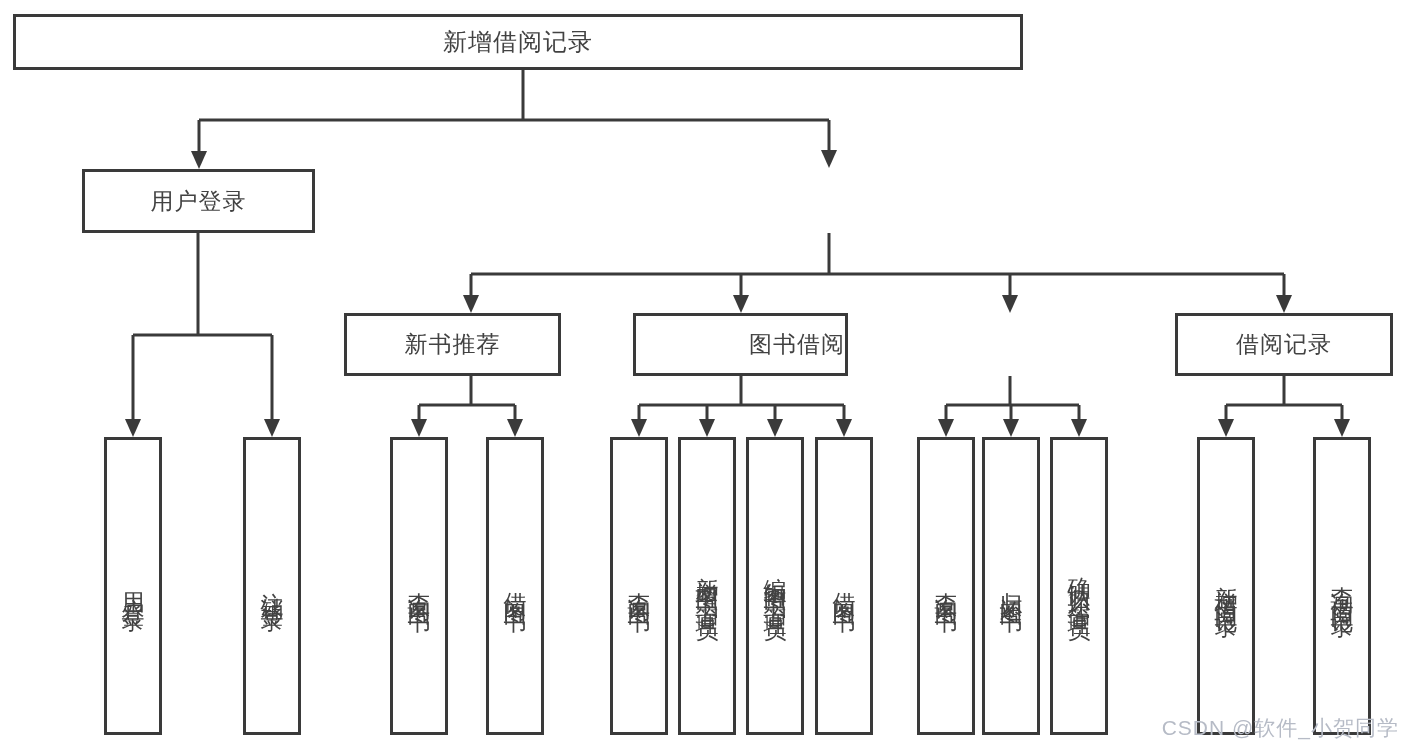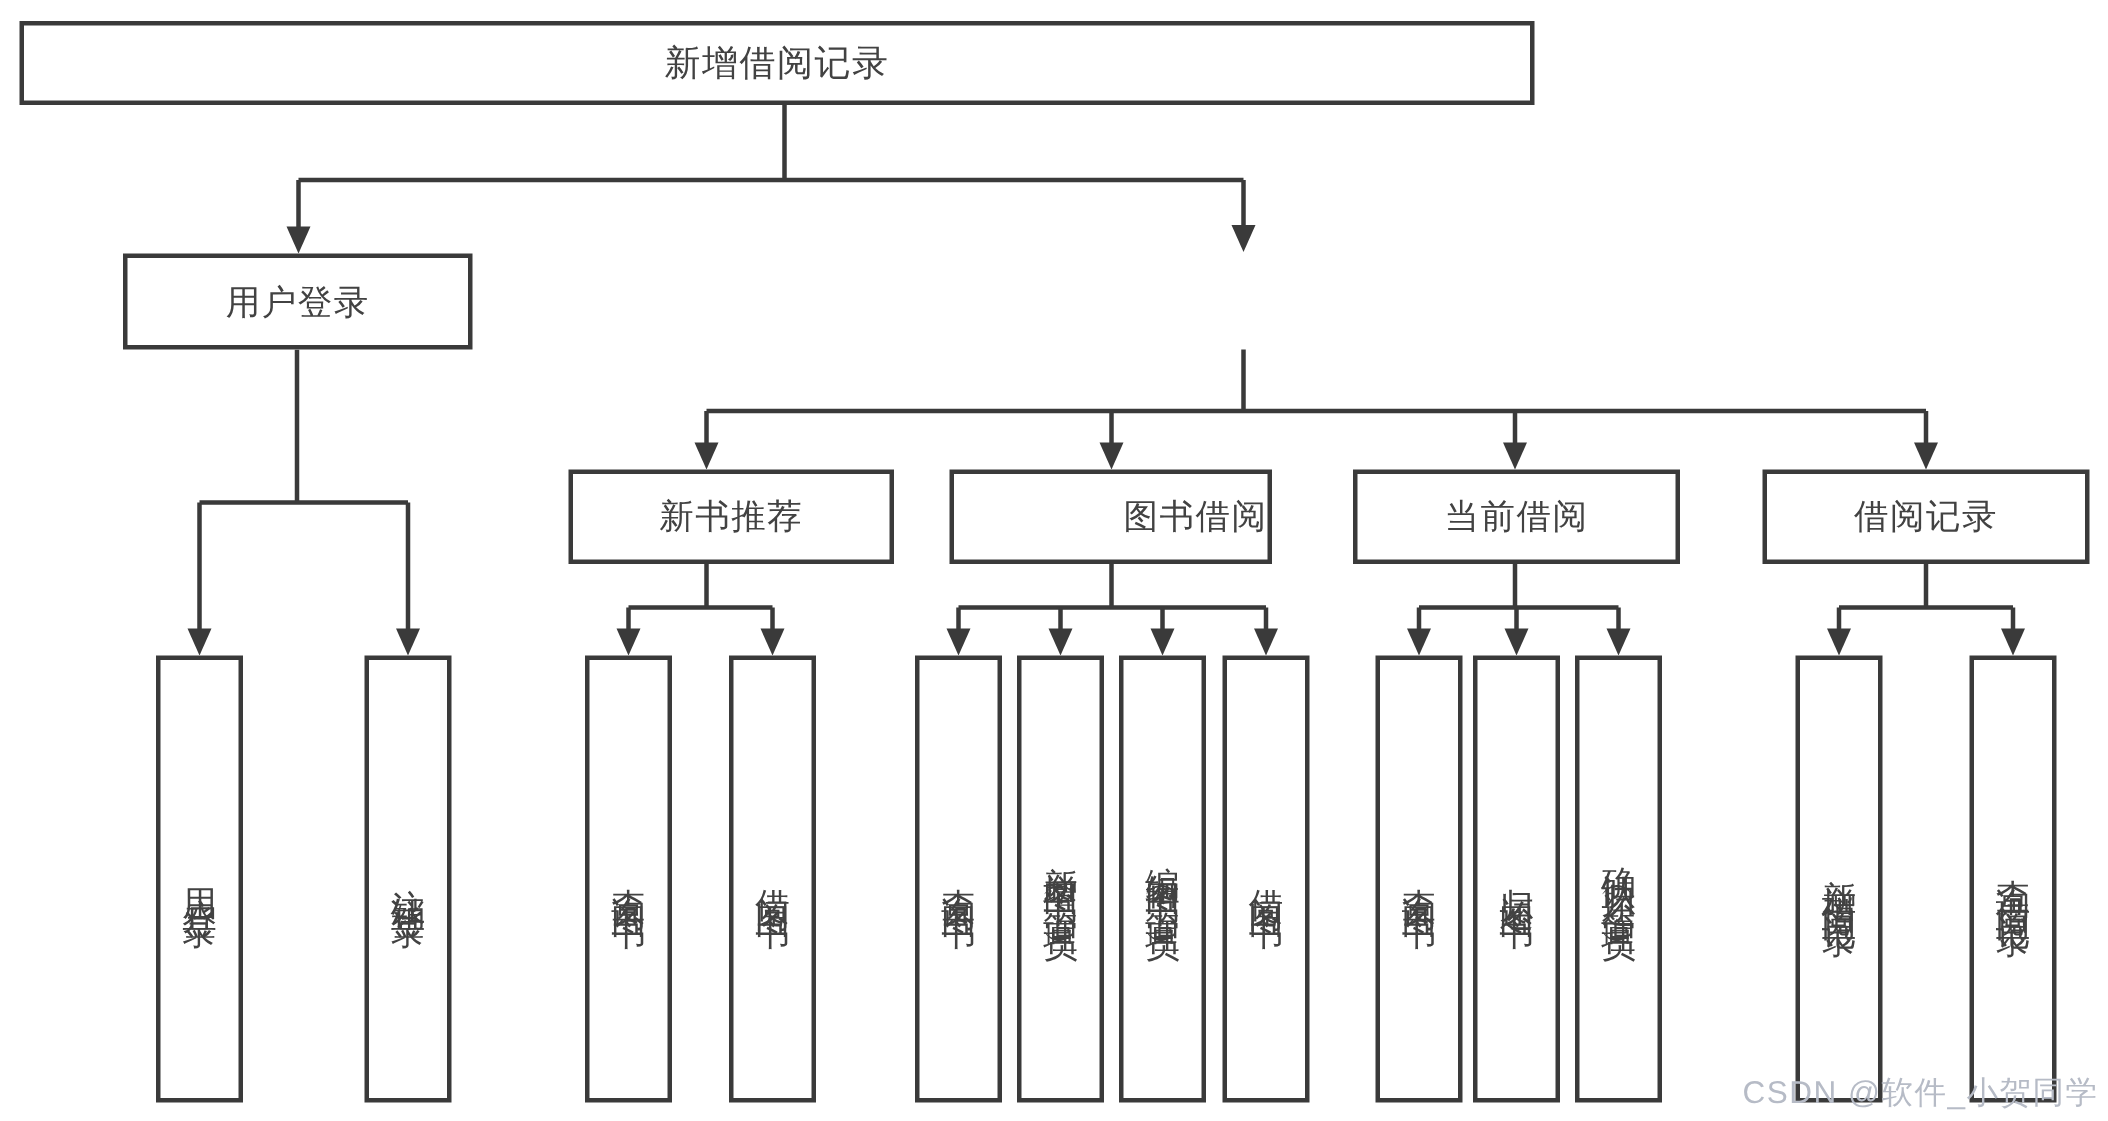--- a/index.html
+++ b/index.html
@@ -93,28 +93,25 @@
   </svg>
 
   <div class="box hbox root" style="left:13px; top:14px; width:1010px; height:56px;">
     <span>新增借阅记录</span>
   </div>
 
   <div class="box hbox" style="left:82px; top:169px; width:233px; height:64px;">
     <span>用户登录</span>
   </div>
 
-  <div class="box hbox" style="left:379px; top:313px; width:217px; height:63px;">
+  <div class="box hbox" style="left:344px; top:313px; width:217px; height:63px;">
     <span>新书推荐</span>
   </div>
   <div class="box hbox" style="left:633px; top:313px; width:215px; height:63px;justify-content:flex-end;">
     <span>图书借阅</span>
-  </div>
-  <div class="box hbox" style="left:902px; top:313px; width:218px; height:63px;">
-    <span>当前借阅</span>
   </div>
   <div class="box hbox" style="left:1175px; top:313px; width:218px; height:63px;">
     <span>借阅记录</span>
   </div>
 
   <div class="box vbox" style="left:104px; top:437px; width:58px; height:298px;">
     <span>用户登录</span>
   </div>
   <div class="box vbox" style="left:243px; top:437px; width:58px; height:298px;">
     <span>注销登录</span>

